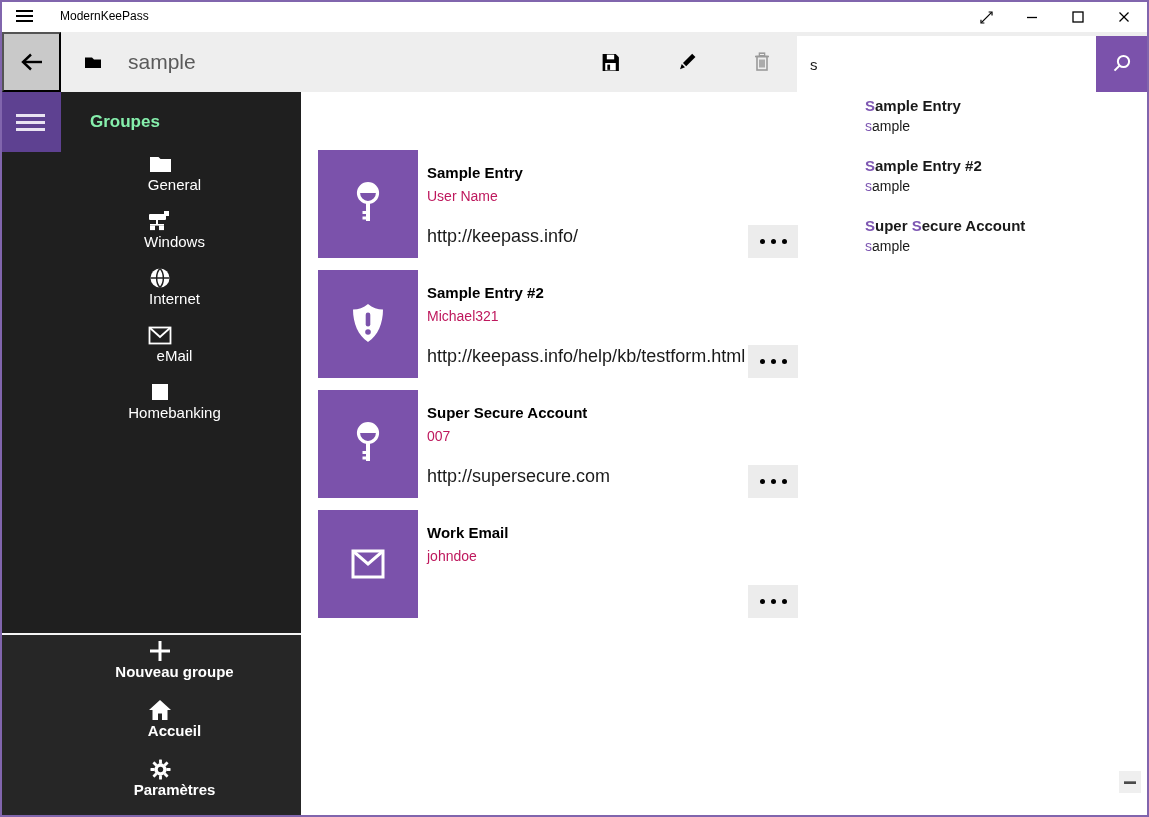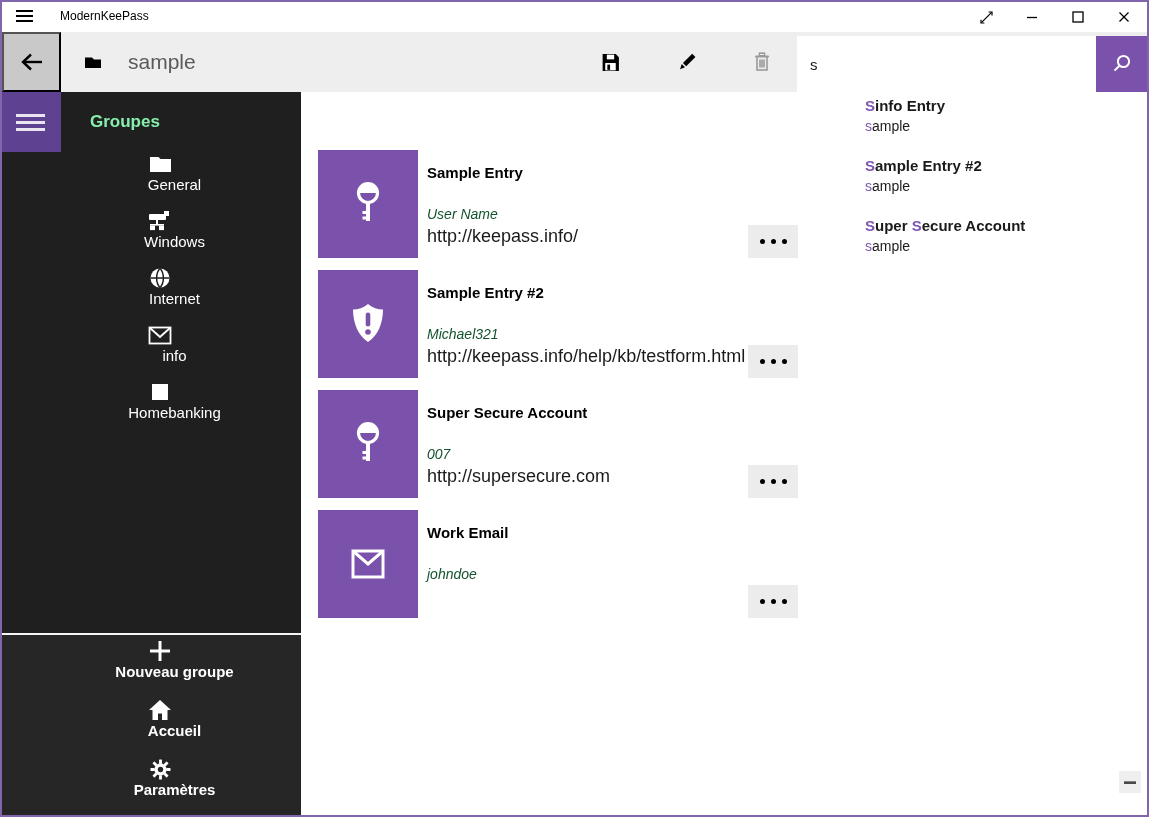--- a/index.html
+++ b/index.html
@@ -48,21 +48,21 @@
   .side-item .icon { width:24px; height:24px; display:flex; align-items:center; justify-content:center; }
   .side-item .lbl { margin-left:29px; }
   .side-divider { position:absolute; left:0; top:541px; width:301px; height:2px; background:#f5f5f5; }
   .side-footer { position:absolute; left:0; top:543px; width:301px; height:184px; background:#262626; padding-top:4px; }
   .side-footer .side-item { height:59px; font-weight:bold; }
   
   .entry-list { position:absolute; left:318px; top:150px; width:480px; }
   .entry { position:relative; height:108px; margin-bottom:12px; }
   .tile { position:absolute; left:0; top:0; width:100px; height:108px; background:#7b52ab; display:flex; align-items:center; justify-content:center; }
   .entry-title { position:absolute; left:109px; top:14px; font-size:15px; font-weight:bold; color:#000; }
-  .entry-user { position:absolute; left:109px; top:56px; font-size:14px; color:#14532d;font-style:italic; }
+  .entry-user { position:absolute; left:109px; top:38px; font-size:14px; color:#be185d; }
   .entry-url  { position:absolute; left:109px; top:76px; font-size:18px; color:#1a1a1a; }
   .more-button { position:absolute; left:430px; top:75px; width:50px; height:33px; background:#ececec; border:none; display:flex; align-items:center; justify-content:center; gap:6px; }
   .more-button i { width:5px; height:5px; border-radius:50%; background:#000; }
   
   .zoom-out-button { position:absolute; left:1119px; top:771px; width:22px; height:22px; background:#efefef; border:none; display:flex; align-items:center; justify-content:center; }
   .zoom-out-button i { display:block; width:12px; height:3px; background:#4a4a4a; border-top:1px solid #808080; }
 </style>
 </head>
 <body>
 
@@ -154,21 +154,21 @@
   <svg width="24" height="24" viewBox="0 0 24 24">
     <g stroke="#fff" stroke-width="2" fill="none">
       <circle cx="13.5" cy="9.5" r="5.6"></circle>
       <line x1="9.4" y1="13.7" x2="4.5" y2="18.6"></line>
     </g>
   </svg>
 </button>
 
 <div class="suggestions">
   <div class="sugg">
-    <div class="sugg-title"><span class="hl">S</span><span>info Entry</span><span class="hl"></span><span></span></div>
+    <div class="sugg-title"><span class="hl">S</span><span>ample Entry</span><span class="hl"></span><span></span></div>
     <div class="sugg-sub"><span class="hl">s</span><span>ample</span></div>
   </div>
   <div class="sugg">
     <div class="sugg-title"><span class="hl">S</span><span>ample Entry #2</span><span class="hl"></span><span></span></div>
     <div class="sugg-sub"><span class="hl">s</span><span>ample</span></div>
   </div>
   <div class="sugg">
     <div class="sugg-title"><span class="hl">S</span><span>uper </span><span class="hl">S</span><span>ecure Account</span></div>
     <div class="sugg-sub"><span class="hl">s</span><span>ample</span></div>
   </div>
@@ -223,21 +223,21 @@
     </div>
     <div class="side-item">
       <span class="icon">
         <svg width="24" height="19" viewBox="0 0 24 19">
             <g stroke="#fff" stroke-width="1.8" fill="none">
           <rect x="1.5" y="1.5" width="21" height="16"></rect>
           <path d="M1.5 1.5 L12 11 L22.5 1.5"></path>
         </g>
           </svg>
       </span>
-      <span class="lbl">info</span>
+      <span class="lbl">eMail</span>
     </div>
     <div class="side-item">
       <span class="icon">
         <svg width="18" height="18" viewBox="0 0 18 18">
             <rect x="1" y="1" width="16" height="16" fill="#fff"></rect>
           </svg>
       </span>
       <span class="lbl">Homebanking</span>
     </div>
   </div>

